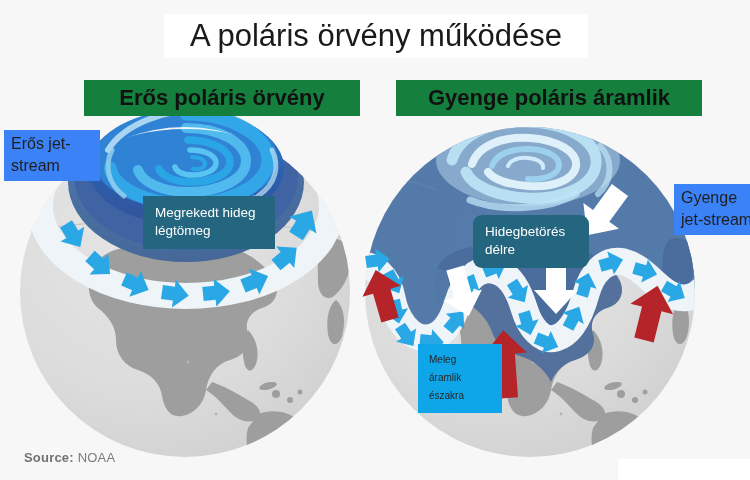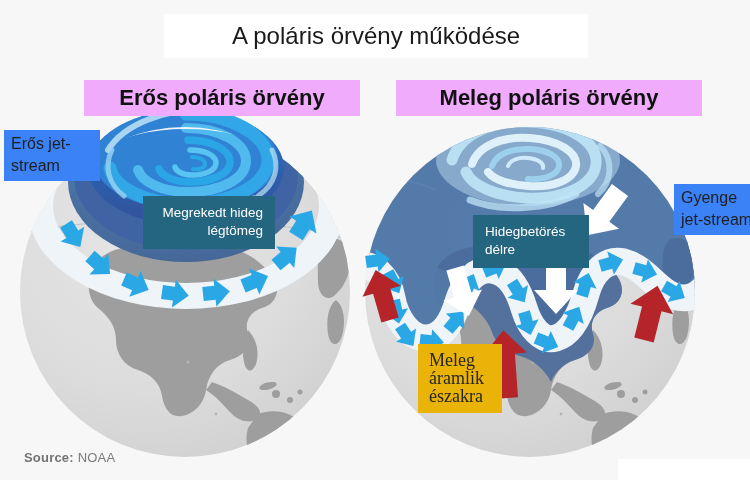--- a/index.html
+++ b/index.html
@@ -9,52 +9,51 @@
     font-family:"Liberation Sans", sans-serif;
     position:relative;
   }
   .canvas{position:absolute;left:0;top:0;width:750px;height:480px;}
 
   
   .title{
     position:absolute;left:164px;top:14px;width:424px;height:44px;
     background:#ffffff;
     display:flex;align-items:center;justify-content:center;
-    font-size:24px;font-weight:400;color:#1a1a1a;letter-spacing:0px;
+    font-size:31px;font-weight:400;color:#1a1a1a;letter-spacing:0px;
     white-space:nowrap;
   }
   .sub{
-    position:absolute;background:#f0abfc;
+    position:absolute;background:#15803d;
     display:flex;align-items:center;justify-content:center;
     font-size:22px;font-weight:700;color:#111111;white-space:nowrap;
   }
   .sub-left{left:84px;top:80px;width:276px;height:36px;}
   .sub-right{left:396px;top:80px;width:306px;height:36px;}
 
   .plainlabel{
     position:absolute;background:#3b82f6;
     font-size:16px;color:#1f1f1f;line-height:22px;
     padding:3px 7px 4px 7px;
   }
   .lbl-jet-strong{left:4px;top:130px;width:82px;}
   .lbl-jet-weak{left:674px;top:184px;width:72px;}
 
   .tealbox{
     position:absolute;background:#24657f;
     font-size:13.5px;color:#ffffff;line-height:18px;
     padding:8px 12px 9px 12px;
   }
-  .box-cold-left{left:143px;top:196px;width:108px;text-align:right;}
-  .box-cold-right{left:473px;top:215px;width:92px;}
+  .box-cold-left{left:143px;top:196px;width:108px;}
+  .box-cold-right{left:473px;top:215px;width:92px;border-radius:9px;}
 
   .graybox{
-    position:absolute;background:#eab308;
-    font-size:18px;color:#262626;line-height:18px;
+    position:absolute;background:#0ea5e9;
+    font-size:10px;color:#262626;line-height:18px;
     padding:7px 11px 8px 11px;
-    font-family:Liberation Serif, serif;
   }
   .box-warm{left:418px;top:344px;width:62px;}
 
   .source{
     position:absolute;left:24px;top:450px;
     font-size:13px;color:#7b7b7b;letter-spacing:0.2px;
   }
   .source b{font-weight:700;color:#737373;}
 
   .whiteblock{position:absolute;background:#ffffff;}
@@ -319,21 +318,21 @@
         </g>
     </g>
   </g>
 </svg>
 
 <div class="whiteblock wb1"></div>
 
 <div class="title">A poláris örvény működése</div>
 
 <div class="sub sub-left">Erős poláris örvény</div>
-<div class="sub sub-right">Meleg poláris örvény</div>
+<div class="sub sub-right">Gyenge poláris áramlik</div>
 
 <div class="plainlabel lbl-jet-strong">Erős jet-stream</div>
 <div class="plainlabel lbl-jet-weak">Gyenge jet-stream</div>
 
 <div class="tealbox box-cold-left">Megrekedt hideg légtömeg</div>
 <div class="tealbox box-cold-right">Hidegbetörés délre</div>
 <div class="graybox box-warm">Meleg áramlik északra</div>
 
 <div class="source">
   <b>Source:</b>

